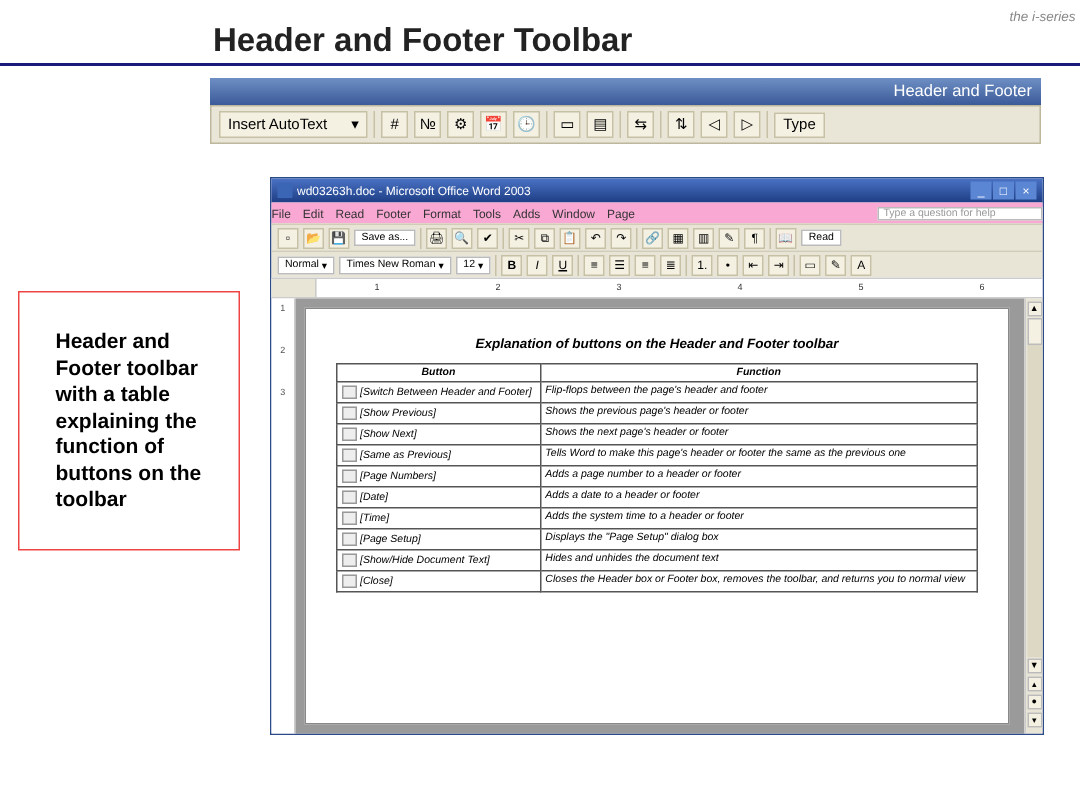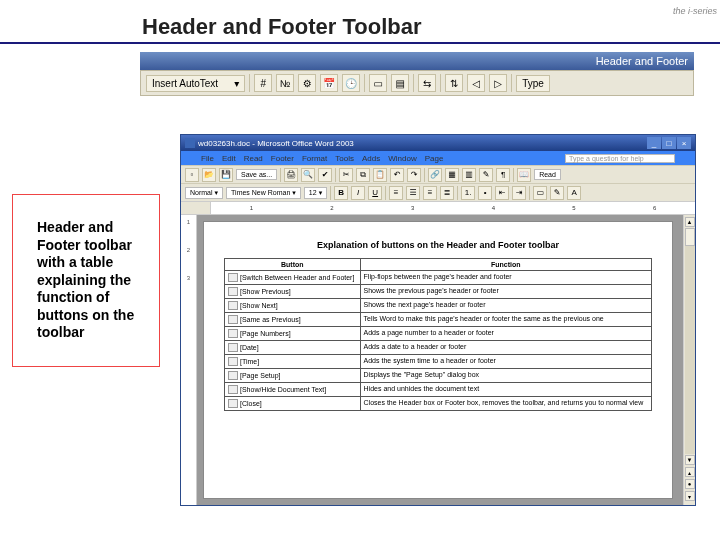--- a/index.html
+++ b/index.html
@@ -11,40 +11,40 @@
 
   
   .hf-toolbar { position: absolute; top: 52px; left: 140px; width: 554px; text-align: right; }
   .hf-title { background: linear-gradient(#6e8fc4,#3b5a99); color: #fff; font-size: 11px; padding: 3px 6px; }
   .hf-body { background: #e9e6d8; border: 1px solid #bdb79d; display: flex; align-items: center; gap: 4px; padding: 3px 5px; }
   .hf-btn { background: #f4f1e3; border: 1px solid #c6c0a4; font-size: 10px; padding: 2px 5px; cursor: pointer; display: inline-flex; align-items: center; gap: 16px; }
   .hf-icon { width: 18px; height: 18px; background: #f4f1e3; border: 1px solid #c6c0a4; display: inline-flex; align-items: center; justify-content: center; font-size: 10px; cursor: pointer; }
   .hf-sep { width: 1px; height: 18px; background: #c6c0a4; }
 
   
-  .word { position: absolute; top: 118px; left: 180px; width: 516px; height: 372px; border: 1px solid #2a4a8a; background: #fff; font-size: 8px; margin-top: 16px; }
+  .word { position: absolute; top: 118px; left: 180px; width: 516px; height: 372px; border: 1px solid #2a4a8a; background: #fff; font-size: 8px; }
   .word-titlebar { height: 16px; background: linear-gradient(#4a72c4,#1e3e85); display: flex; align-items: center; color: #fff; padding: 0 4px; justify-content: space-between; }
   .word-titlebar .t-left { display: flex; align-items: center; gap: 3px; }
   .word-titlebar .icon { width: 10px; height: 10px; background: #3a66b5; display: inline-block; }
   .word-titlebar .win-btns { display: flex; gap: 1px; }
   .word-titlebar .win-btns span { width: 14px; height: 12px; background: #5a86d4; display: inline-flex; align-items: center; justify-content: center; font-size: 8px; cursor: pointer; }
   .word-titlebar .close { background: #d95440; }
-  .menubar { height: 14px; background: #3b82f6; display: flex; align-items: center; padding: 0 20px; gap: 8px; color: #333; }
+  .menubar { height: 14px; background: #f9a8d4; display: flex; align-items: center; padding: 0 0; gap: 8px; color: #333; }
   .menubar span { cursor: pointer; }
   .menubar .help-box { margin-left: auto; border: 1px solid #bbb; background:#fff; width: 110px; font-size: 7px; color:#999; padding: 0 3px; }
   .tb-row { height: 18px; background: #e8e5d6; border-top: 1px solid #d0ccb7; display: flex; align-items: center; gap: 3px; padding: 0 4px; }
   .tb-row .sel { background:#fff; border:1px solid #bbb; font-size:7px; padding:1px 4px; display:inline-flex; align-items:center; gap:2px; cursor:pointer; }
   .tb-row .ic { width: 14px; height: 14px; background:#f4f1e3; border:1px solid #c6c0a4; display:inline-flex; align-items:center; justify-content:center; font-size:8px; cursor:pointer; }
   .tb-row .sep { width:1px; height:14px; background:#c6c0a4; }
   .ruler { height: 14px; background:#fff; border-top:1px solid #ccc; border-bottom:1px solid #ccc; display:flex; align-items:center; font-size:6px; color:#333; }
   .ruler .left-gutter { width:30px; background:#e8e5d6; height:100%; border-right:1px solid #ccc; }
   .ruler .marks { flex:1; display:flex; justify-content:space-around; }
   .doc-area { display:flex; height: calc(100% - 16px - 14px - 18px - 18px - 14px); }
   .vruler { width:16px; background:#fff; border-right:1px solid #ccc; font-size:6px; display:flex; flex-direction:column; align-items:center; padding-top:4px; color:#555; gap:22px;}
-  .page { flex:1; background:#9a9a9a; padding:6px 10px 6px 6px; overflow:hidden; }
+  .page { flex:1; background:#9a9a9a; padding:6px 10px 6px 6px; overflow:hidden;font-style:italic; }
   .paper { background:#fff; border:1px solid #888; width:100%; min-height:100%; padding:18px 20px 8px 20px; }
   .doc-heading { text-align:center; font-weight:bold; font-size:9px; margin-bottom:8px; }
   table.buttons { width:100%; border-collapse:collapse; font-size:7px; }
   table.buttons th, table.buttons td { border:1px solid #555; padding:2px 3px; vertical-align:top; text-align:left; }
   table.buttons th { font-weight:bold; text-align:center; }
   .btn-cell { display:flex; align-items:center; gap:2px; }
   .btn-cell .mini-ic { width:10px; height:9px; background:#eee; border:1px solid #999; display:inline-block; }
   .scrollbar-v { width:12px; background:#e8e5d6; border-left:1px solid #ccc; display:flex; flex-direction:column; justify-content:space-between; align-items:center; padding:2px 0;}
   .scrollbar-v .arr { width:10px; height:10px; background:#f4f1e3; border:1px solid #bbb; font-size:6px; display:flex; align-items:center; justify-content:center; cursor:pointer;}
   .scrollbar-v .track { flex:1; width:10px; background:#dcd8c4; margin:1px 0; position:relative;}

